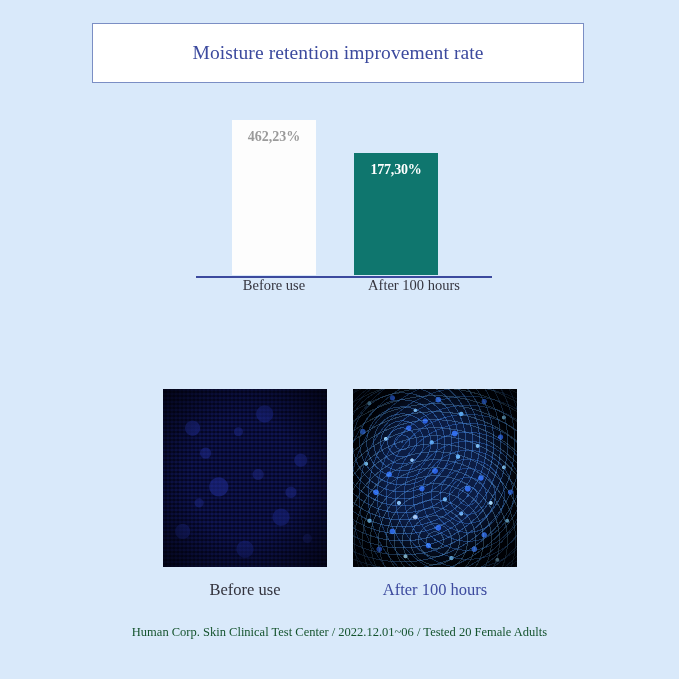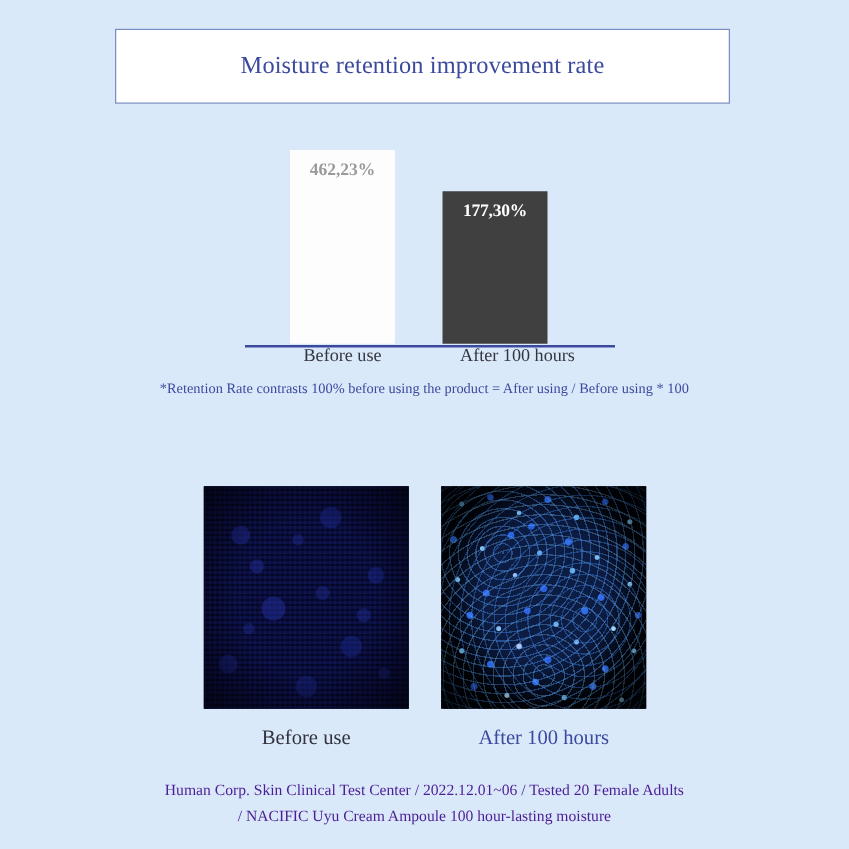--- a/index.html
+++ b/index.html
@@ -67,21 +67,21 @@
     box-sizing: border-box;
     display: flex;
     justify-content: center;
   }
   .bar.white {
     height: 155px;
     background: #fdfdfd;
   }
   .bar.blue {
     height: 122px;
-    background: #404040;
+    background: #0f766e;
   }
   .bar-value {
     font-size: 14px;
     margin-top: 9px;
     white-space: nowrap;
     font-weight: bold;
   }
   .bar.white .bar-value {
     color: #9a9a9a;
   }
@@ -294,21 +294,21 @@
     color: #3c4a9e;
   }
 
   
   .footer {
     position: absolute;
     left: 0;
     top: 622px;
     width: 679px;
     text-align: center;
-    color: #4c1d95;
+    color: #14532d;
     font-size: 12.5px;
     line-height: 21px;
   }
   .footer-line { white-space: nowrap; }
 </style>
 </head>
 <body>
 
 <div class="page">
 
@@ -328,21 +328,20 @@
       </div>
     </div>
     <div class="axis-line"></div>
   </div>
 
   <div class="axis-labels">
     <div class="axis-label before">Before use</div>
     <div class="axis-label after">After 100 hours</div>
   </div>
 
-  <div class="chart-note">*Retention Rate contrasts 100% before using the product = After using / Before using * 100</div>
 
 
   <div class="photos">
     <div class="photo before">
       <div class="tex tex-before"></div>
       <div class="tex tex-before-2"></div>
       <div class="tex tex-before-vig"></div>
     </div>
     <div class="photo after">
       <div class="tex tex-after"></div>
@@ -353,16 +352,15 @@
     </div>
   </div>
 
   <div class="captions">
     <div class="caption before">Before use</div>
     <div class="caption after">After 100 hours</div>
   </div>
 
   <div class="footer">
     <div class="footer-line">Human Corp. Skin Clinical Test Center / 2022.12.01~06 / Tested 20 Female Adults</div>
-    <div class="footer-line">/ NACIFIC Uyu Cream Ampoule 100 hour-lasting moisture</div>
   </div>
 
 </div>
 
 </body></html>

